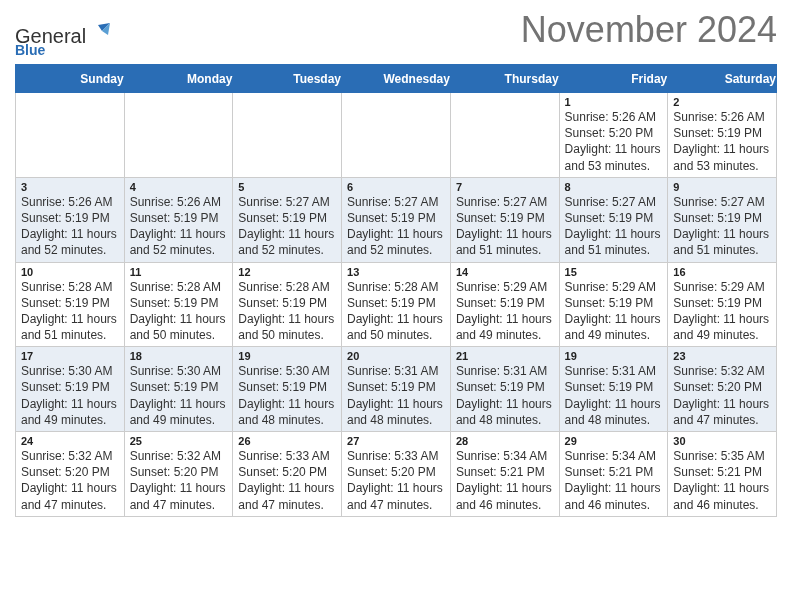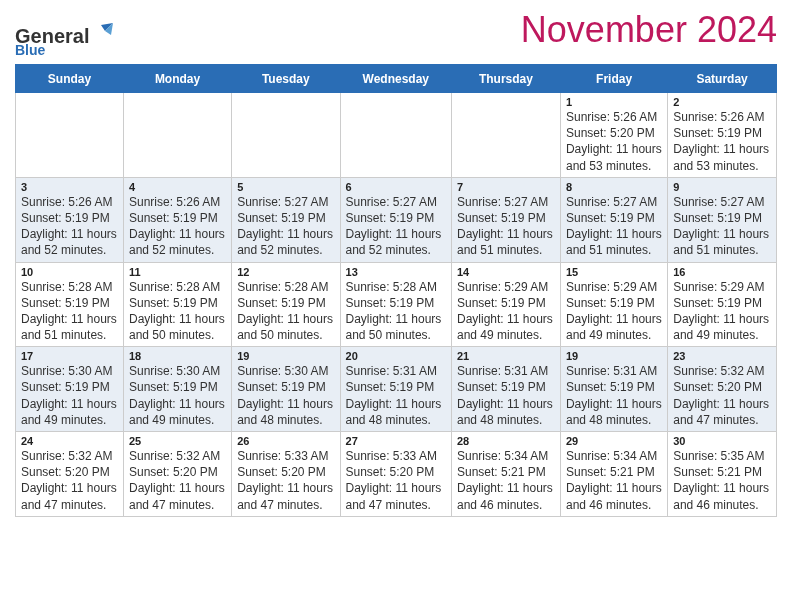--- a/index.html
+++ b/index.html
@@ -19,37 +19,37 @@
     .logo {
       display: flex;
       flex-direction: column;
       align-items: flex-start;
       margin-top: 8px;
     }
     .title-block { text-align: right; }
     .month-title {
       font-size: 36px;
       font-weight: normal;
-      color: #be185d;
+      color: #737373;
       line-height: 1.1;
     }
     .location {
       font-size: 14px;
       color: #444;
     }
     .calendar {
       width: 100%;
       border-collapse: collapse;
       font-size: 10.5px;
     }
     .calendar th {
       background: #2a6db5;
       color: #fff;
-      text-align: center;
-      padding: 5px 22px;
+      text-align: right;
+      padding: 5px 0;
       font-size: 12px;
       font-weight: bold;
       border: 1px solid #2a6db5;
     }
     .calendar td {
       border: 1px solid #ccc;
       vertical-align: top;
       padding: 3px 5px;
       width: 110px;
       min-height: 80px;
@@ -73,21 +73,21 @@
     }
     .empty-cell { background: #fff !important; }
     .calendar thead tr th { height: 28px; }
   </style>
 </head>
 <body>
 
 <div class="header">
   <div class="logo">
     <div style="display:flex;align-items:center;gap:2px;">
-      <div style="font-size:20px;font-weight:bold;line-height:1;margin-top:8px;">
+      <div style="font-size:20px;font-weight:normal;line-height:1;margin-top:8px;">
         <span style="color:#333;">General</span>
       </div>
       <svg width="22" height="22" viewBox="0 0 22 22">
         <polygon points="10,4 22,2 14,10" fill="#2a6db5"></polygon>
         <polygon points="14,10 22,2 20,14" fill="#5a9fd4"></polygon>
       </svg>
     </div>
     <div style="font-size:14px;font-weight:bold;color:#2a6db5;margin-top:-4px;">Blue</div>
   </div>
   <div class="title-block">

